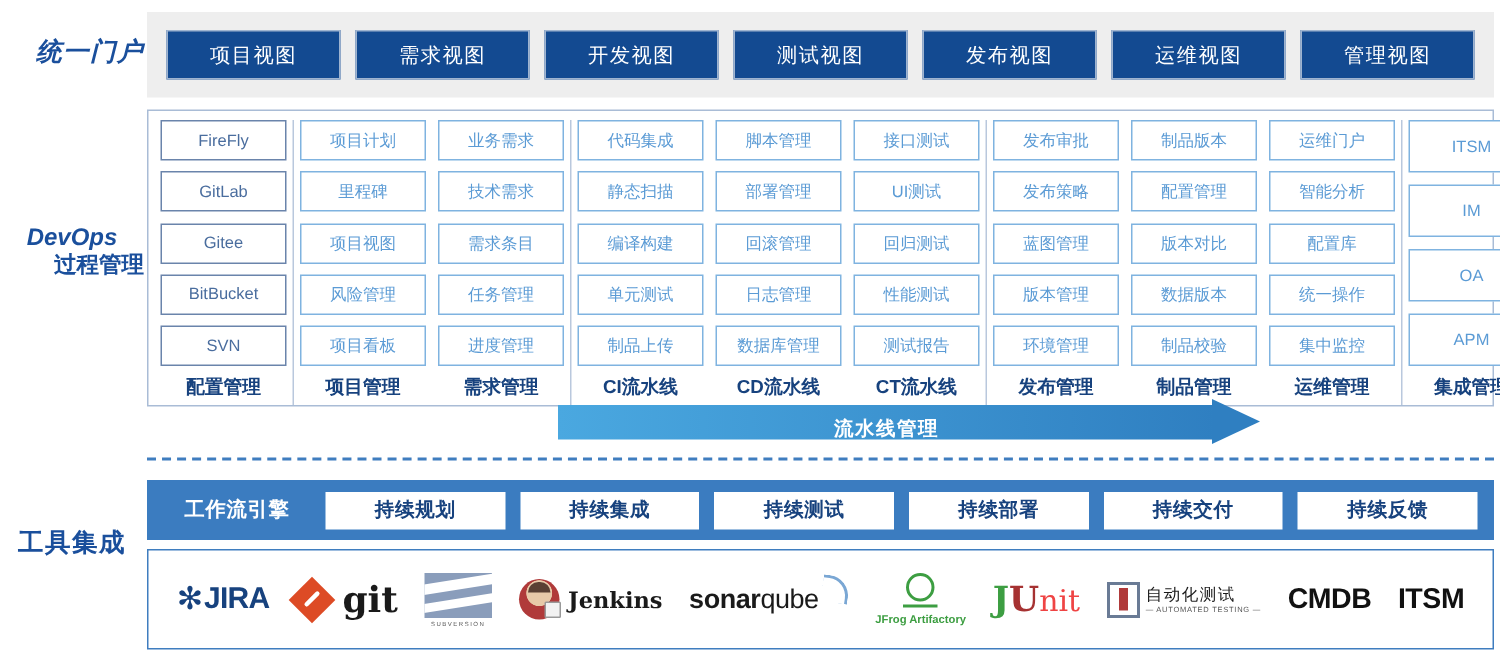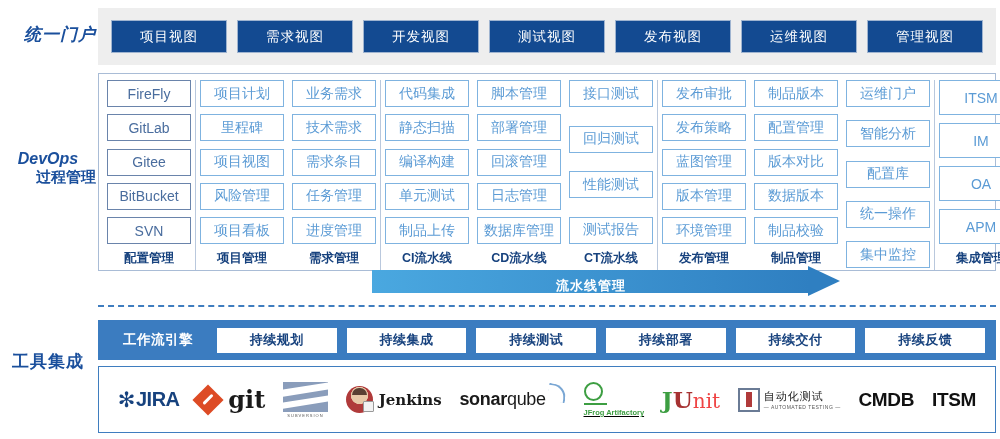--- a/index.html
+++ b/index.html
@@ -66,21 +66,21 @@
     display: flex; flex-direction: column;
     width: 92px;
     padding: 0 4px;
     height: 100%;
   }
   .cells { display: flex; flex-direction: column; flex: 1 1 auto; justify-content: space-between; padding-bottom: 2px;}
   .cell {
     height: 27px;
     border: 1px solid #7fb3e0;
     color: #5b9bd5;
-    font-size: 14px;
+    font-size: 11px;
     display: flex; align-items: center; justify-content: center;
     background: #ffffff;
     cursor: pointer;
     white-space: nowrap;
   }
   .col-dark .cell { border-color: #6a84ab; color: #4a6d9e; }
   .col-tall .cell { height: 35px; color: #5b9bd5;}
   .col-tall .cells { justify-content: space-between; }
   .col-footer {
     height: 24px;
@@ -199,21 +199,21 @@
   
   .logo-sonar { display:flex; align-items:flex-start; }
   .logo-sonar .txt { font-size:18px; color:#1a1a1a; letter-spacing:-.3px; }
   .logo-sonar .txt b { font-weight:bold; }
   .logo-sonar .waves {
     width:18px; height:18px; margin-left:2px; margin-top:-5px;
     border-right:2px solid #7aa7d4; border-top:2px solid #7aa7d4;
     border-radius:0 14px 0 0; transform:rotate(8deg);
   }
   
-  .logo-jfrog { display:flex; flex-direction:column; align-items:flex-start;text-decoration:underline; }
+  .logo-jfrog { display:flex; flex-direction:column; align-items:center; }
   .logo-jfrog .ring {
     width:19px; height:19px; border:2px solid #3d9e42; border-radius:50%;
   }
   .logo-jfrog .bar { width:23px; height:2px; background:#3d9e42; margin-top:2px; }
   .logo-jfrog .cap { font-size:7.5px; font-weight:bold; color:#3d9e42; margin-top:3px; white-space:nowrap;}
   
   .logo-junit { font-family:"DejaVu Serif", serif; font-size:23px; display:flex; align-items:baseline;}
   .logo-junit .j { color:#3d9e42; font-weight:bold; }
   .logo-junit .u { color:#a63232; font-weight:bold; }
   .logo-junit .nit { color:#ef4444; font-size:20px; }
@@ -305,20 +305,21 @@
               <div class="cell">部署管理</div>
               <div class="cell">回滚管理</div>
               <div class="cell">日志管理</div>
               <div class="cell">数据库管理</div>
             </div>
             <div class="col-footer">CD流水线</div>
           </div>
           <div class="col">
             <div class="cells">
               <div class="cell">接口测试</div>
+              <div class="cell">UI测试</div>
               <div class="cell">回归测试</div>
               <div class="cell">性能测试</div>
               <div class="cell">测试报告</div>
             </div>
             <div class="col-footer">CT流水线</div>
           </div>
         </div>
         <div class="group">
           <div class="col">
             <div class="cells">
@@ -341,20 +342,21 @@
             <div class="col-footer">制品管理</div>
           </div>
           <div class="col">
             <div class="cells">
               <div class="cell">运维门户</div>
               <div class="cell">智能分析</div>
               <div class="cell">配置库</div>
               <div class="cell">统一操作</div>
               <div class="cell">集中监控</div>
             </div>
+            <div class="col-footer">运维管理</div>
           </div>
         </div>
         <div class="group">
           <div class="col col-tall">
             <div class="cells">
               <div class="cell">ITSM</div>
               <div class="cell">IM</div>
               <div class="cell">OA</div>
               <div class="cell">APM</div>
             </div>

